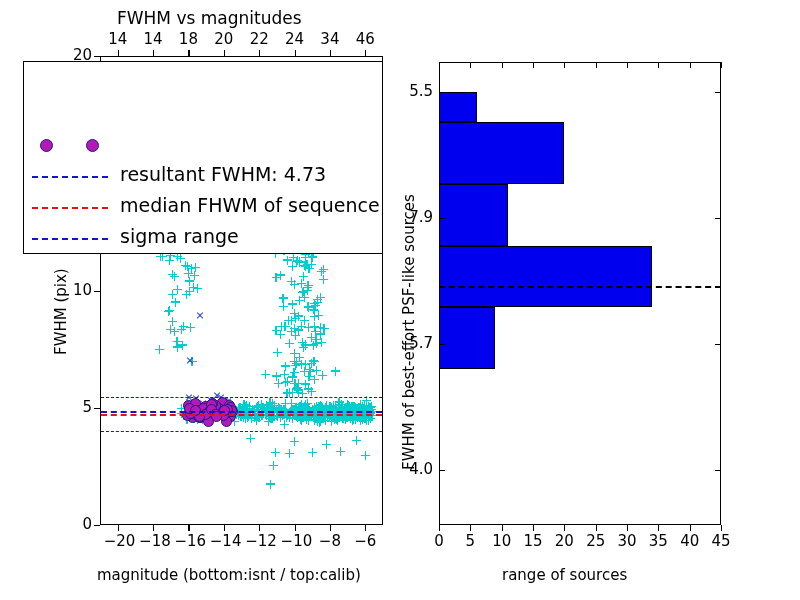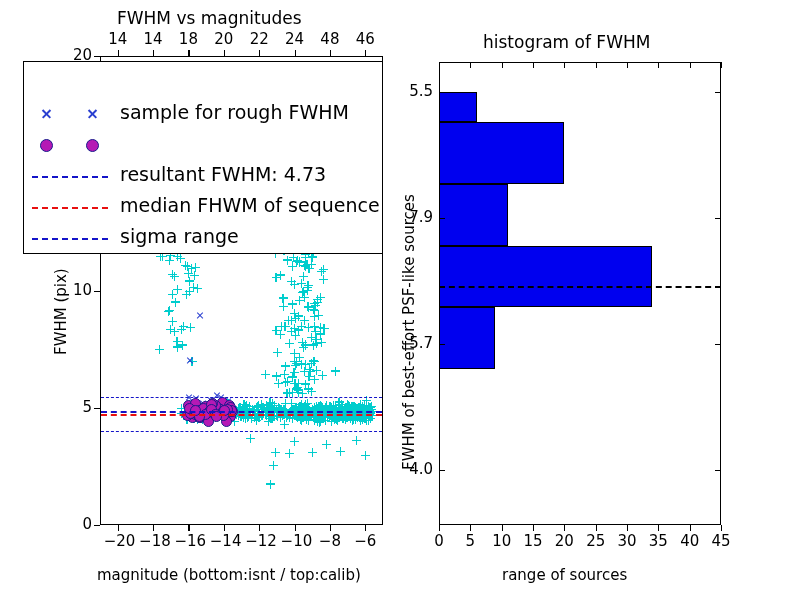--- a/index.html
+++ b/index.html
@@ -1220,42 +1220,35 @@
       <div class="ticklabel" style="left:139.1px;top:30px;width:28px;text-align:center;">14</div>
       <div class="tick" style="left:188.4px;top:50px;width:1.2px;height:6px;"></div>
       <div class="ticklabel" style="left:174.4px;top:30px;width:28px;text-align:center;">18</div>
       <div class="tick" style="left:223.8px;top:50px;width:1.2px;height:6px;"></div>
       <div class="ticklabel" style="left:209.8px;top:30px;width:28px;text-align:center;">20</div>
       <div class="tick" style="left:259.2px;top:50px;width:1.2px;height:6px;"></div>
       <div class="ticklabel" style="left:245.2px;top:30px;width:28px;text-align:center;">22</div>
       <div class="tick" style="left:294.6px;top:50px;width:1.2px;height:6px;"></div>
       <div class="ticklabel" style="left:280.6px;top:30px;width:28px;text-align:center;">24</div>
       <div class="tick" style="left:329.9px;top:50px;width:1.2px;height:6px;"></div>
-      <div class="ticklabel" style="left:315.9px;top:30px;width:28px;text-align:center;">48</div>
+      <div class="ticklabel" style="left:315.9px;top:30px;width:28px;text-align:center;">34</div>
       <div class="tick" style="left:365.3px;top:50px;width:1.2px;height:6px;"></div>
       <div class="ticklabel" style="left:351.3px;top:30px;width:28px;text-align:center;">46</div>
       <div class="tick" style="left:94px;top:525.0px;width:6px;height:1.2px;"></div>
       <div class="ticklabel" style="left:62px;top:515.0px;width:30px;text-align:right;">0</div>
       <div class="tick" style="left:94px;top:407.8px;width:6px;height:1.2px;"></div>
       <div class="ticklabel" style="left:62px;top:397.8px;width:30px;text-align:right;">5</div>
       <div class="tick" style="left:94px;top:290.5px;width:6px;height:1.2px;"></div>
       <div class="ticklabel" style="left:62px;top:280.5px;width:30px;text-align:right;">10</div>
       <div class="tick" style="left:94px;top:173.3px;width:6px;height:1.2px;"></div>
       <div class="tick" style="left:94px;top:56.0px;width:6px;height:1.2px;"></div>
       <div class="ticklabel" style="left:62px;top:46.0px;width:30px;text-align:right;">20</div>
     </div>
 
   <div id="legend" style="left:23px;top:61px;width:360px;height:193px;">
-      <div class="lrow" style="top:36px;">
-        <div class="lsym">
-          <div class="sym-cross" style="left:22px;top:16px;"></div>
-          <div class="sym-cross" style="left:68px;top:16px;"></div>
-        </div>
-        <div class="ltext">sample for rough FWHM</div>
-      </div>
       <div class="lrow" style="top:67px;">
         <div class="lsym">
           <div class="sym-dot" style="left:22px;top:16px;"></div>
           <div class="sym-dot" style="left:68px;top:16px;"></div>
         </div>
       </div>
       <div class="lrow" style="top:98px;">
         <div class="lsym">
           <div class="sym-line" style="border-top:2px dashed #1414c8;"></div>
         </div>
@@ -1270,21 +1263,20 @@
       <div class="lrow" style="top:160px;">
         <div class="lsym">
           <div class="sym-line" style="border-top:2px dashed #1414c8;"></div>
         </div>
         <div class="ltext">sigma range</div>
       </div>
     </div>
 
   <div class="axes" id="axR" style="left:439px;top:62px;width:282px;height:463px;"></div>
 
-  <div class="axtitle" style="left:483px;top:32px;">histogram of FWHM</div>
 
   <div class="axlabel" style="left:502px;top:566px;">range of sources</div>
 
   <div class="vlabel" style="left:400px;top:470px;">FWHM of best-effort PSF-like sources</div>
 
   <div id="histLayer">
       <div class="hbar" style="left:439px;top:307.3px;width:56.4px;height:61.6px;"></div>
       <div class="hbar" style="left:439px;top:245.7px;width:213.1px;height:61.6px;"></div>
       <div class="hbar" style="left:439px;top:184.0px;width:68.9px;height:61.6px;"></div>
       <div class="hbar" style="left:439px;top:122.4px;width:125.3px;height:61.6px;"></div>

